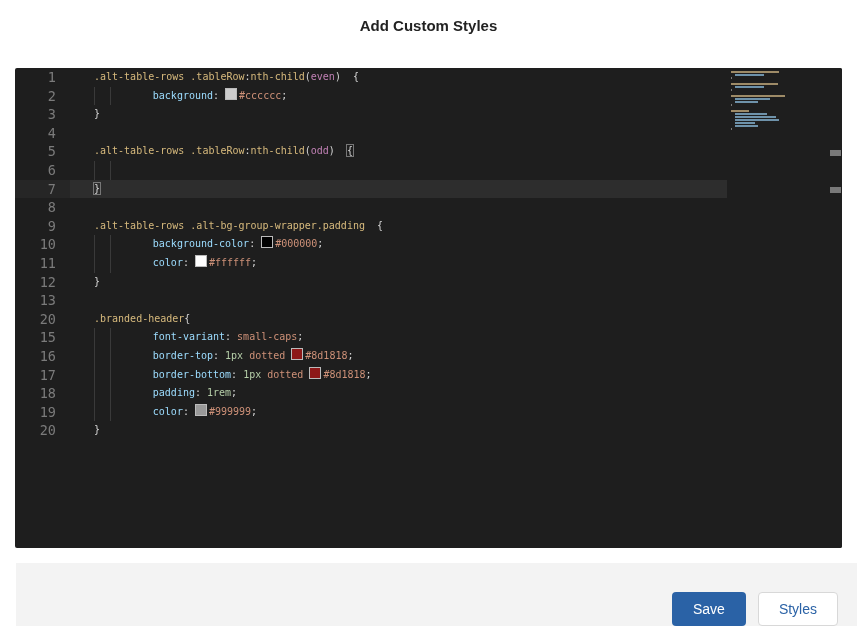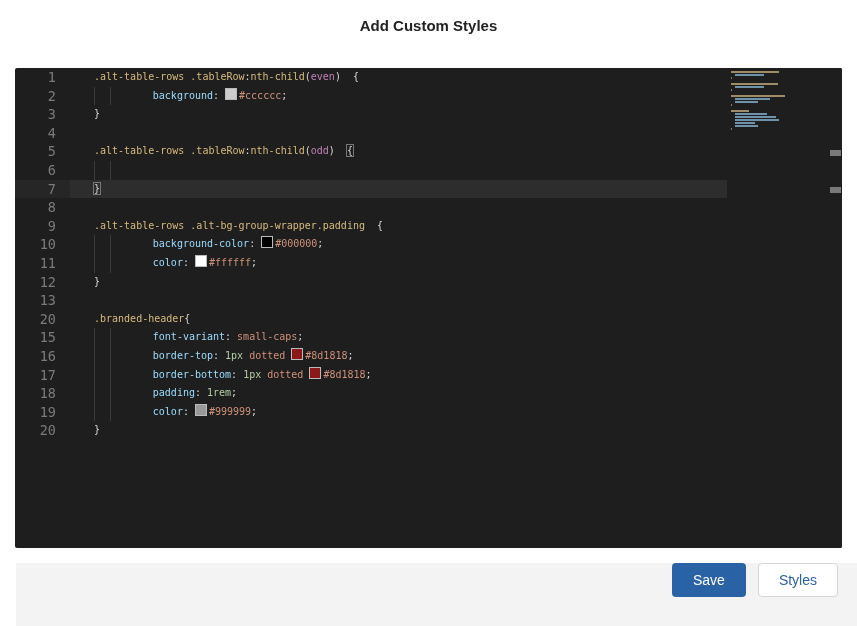--- a/index.html
+++ b/index.html
@@ -140,21 +140,21 @@
 
   .footer {
     position: absolute;
     left: 16px;
     right: 0;
     bottom: 0;
     height: 64px;
     background: #f3f3f3;
     border-top: 1px solid #ffffff;
     display: flex;
-    align-items: flex-start;
+    align-items: flex-end;
     justify-content: flex-end;
     padding: 0 19px;
     box-sizing: border-box;
   }
   .btn {
     height: 34px;
     padding: 0 20px;
     font-size: 14px;
     border-radius: 4px;
     border: 1px solid transparent;

